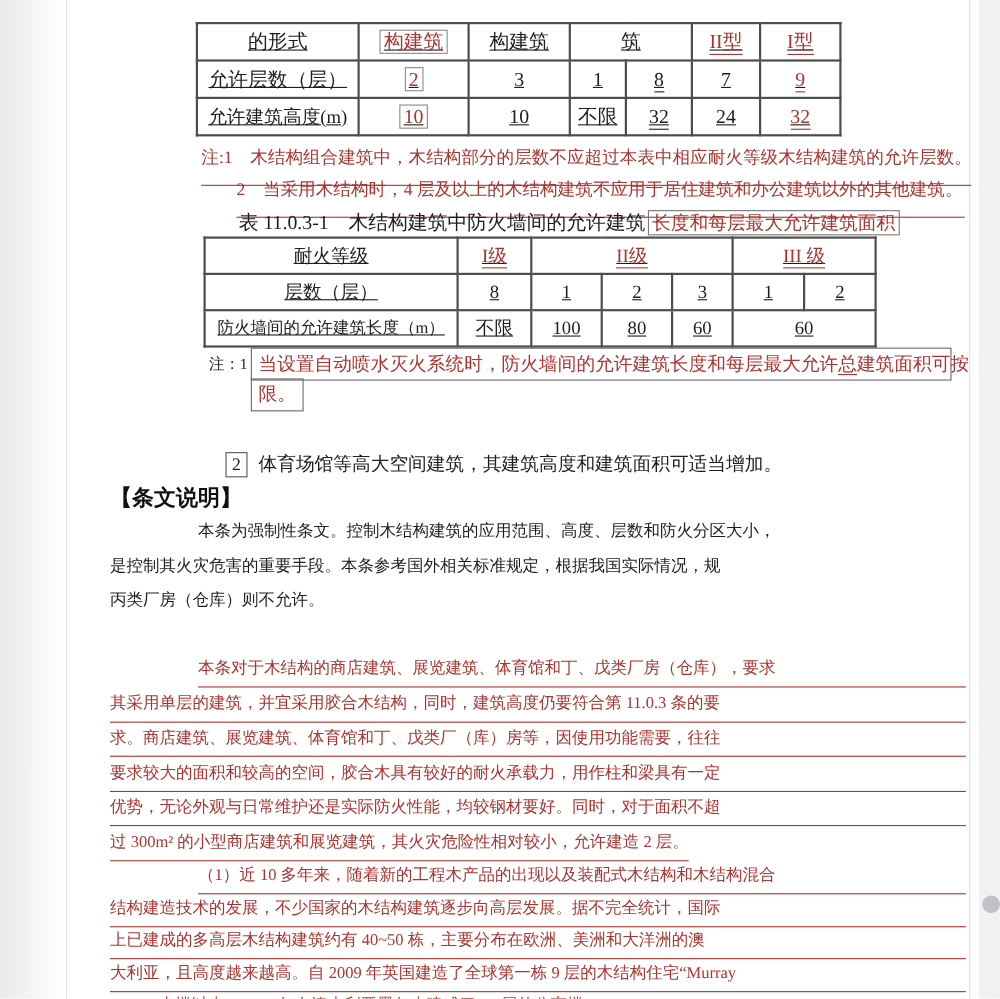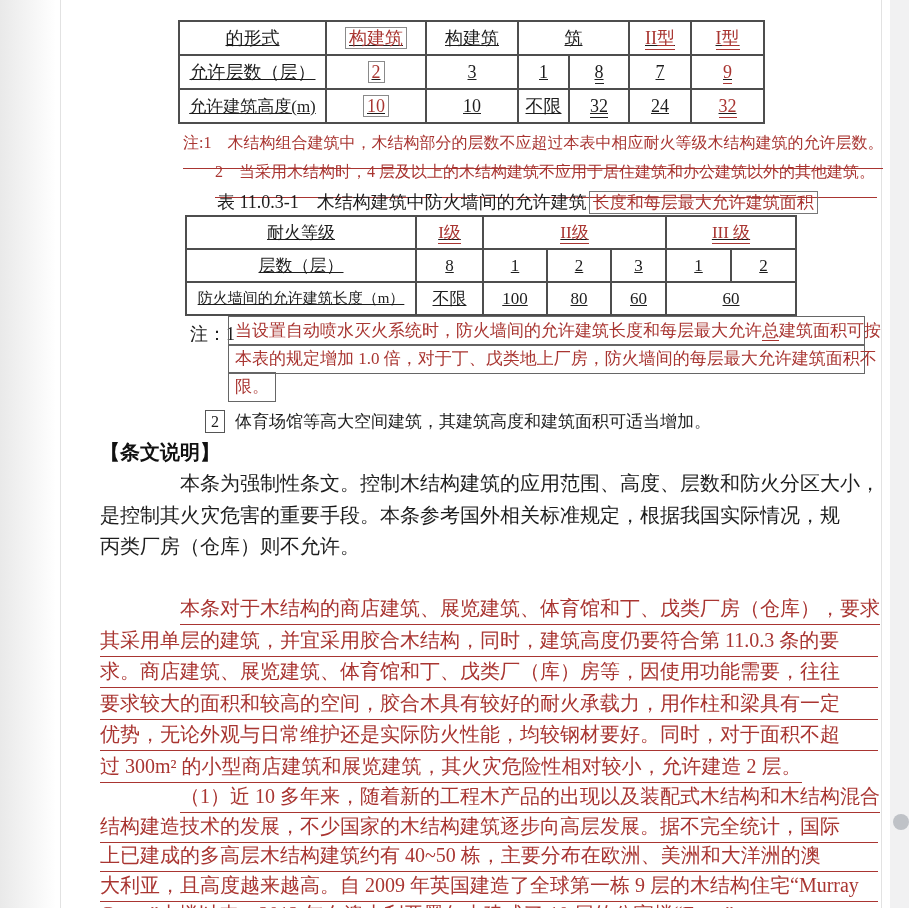--- a/index.html
+++ b/index.html
@@ -28,39 +28,39 @@
   .boxed{border:1px solid var(--box_border);padding:0 3px;color:var(--red);}
   .ured{border-bottom:1.5px solid var(--red);padding-bottom:1px;color:var(--red);}
   .ublk{border-bottom:1.5px solid #222;padding-bottom:1px;}
   
   .rnote{white-space:nowrap;font-size:16px;color:var(--red);
          border-bottom:1.4px solid var(--red);padding-bottom:14px;}
   
   .t2title{left:217px;top:190px;font-size:18px;white-space:nowrap;}
   .tred{color:var(--red);border:1.5px solid #777;padding:1px 3px;font-size:17px;margin-left:2px;}
   
-  .n2label{left:190px;top:322px;font-size:18px;}
+  .n2label{left:190px;top:322px;font-size:14px;}
   .nboxwrap{left:228px;top:316px;}
   .nbox{border:1.5px solid #666;padding:2px 6px;font-size:17px;color:var(--red);
         line-height:24px;white-space:nowrap;width:637px;box-sizing:border-box;}
   .nbox + .nbox{margin-top:-2px;}
   .nbox.fit{width:-moz-fit-content;width:fit-content;}
   .uin{border-bottom:1.4px solid var(--red);}
   
   .item2{left:205px;top:410px;font-size:17px;white-space:nowrap;}
   .numbox{display:inline-block;border:1.5px solid #555;min-width:18px;height:21px;line-height:21px;
           text-align:center;margin-right:10px;font-size:16px;}
   
   .heading{left:100px;top:439px;font-size:20px;font-weight:bold;color:#111;}
   
   .para{left:100px;width:778px;}
   .p1{top:472px;}
   .p2{top:597px;}
   .p3{top:785px;}
-  .pline{height:31.5px;font-size:20px;white-space:nowrap;}
+  .pline{height:31.5px;font-size:15px;white-space:nowrap;}
   .p3 .pline{height:29.5px;}
   .pline span{display:inline-block;line-height:23px;}
   .pline.indent span{margin-left:80px;}
   .rl span{color:var(--red);border-bottom:1.6px solid var(--red);padding-bottom:4px;min-width:100%;box-sizing:border-box;}
   .rl.indent span{min-width:calc(100% - 80px);}
   .rl.short span{min-width:0;}
 </style>
 </head>
 <body>
 
@@ -150,21 +150,20 @@
     <td><span>80</span></td>
     <td><span>60</span></td>
     <td colspan="2"><span>60</span></td>
   </tr>
 </tbody>
   </table>
 
 <div class="abs n2label">注：1</div>
 <div class="abs nboxwrap">
   <div class="nbox"><span>当设置自动喷水灭火系统时，防火墙间的允许建筑长度和每层最大允许</span><span class="uin">总</span><span>建筑面积可按</span></div>
-  <div class="nbox">本表的规定增加 1.0 倍，对于丁、戊类地上厂房，防火墙间的每层最大允许建筑面积不</div>
   <div class="nbox fit">限。</div>
 </div>
 
 <div class="abs item2">
   <span class="numbox">2</span><span>体育场馆等高大空间建筑，其建筑高度和建筑面积可适当增加。</span>
 </div>
 
 <div class="abs heading">【条文说明】</div>
 
 <div class="abs para p1">

